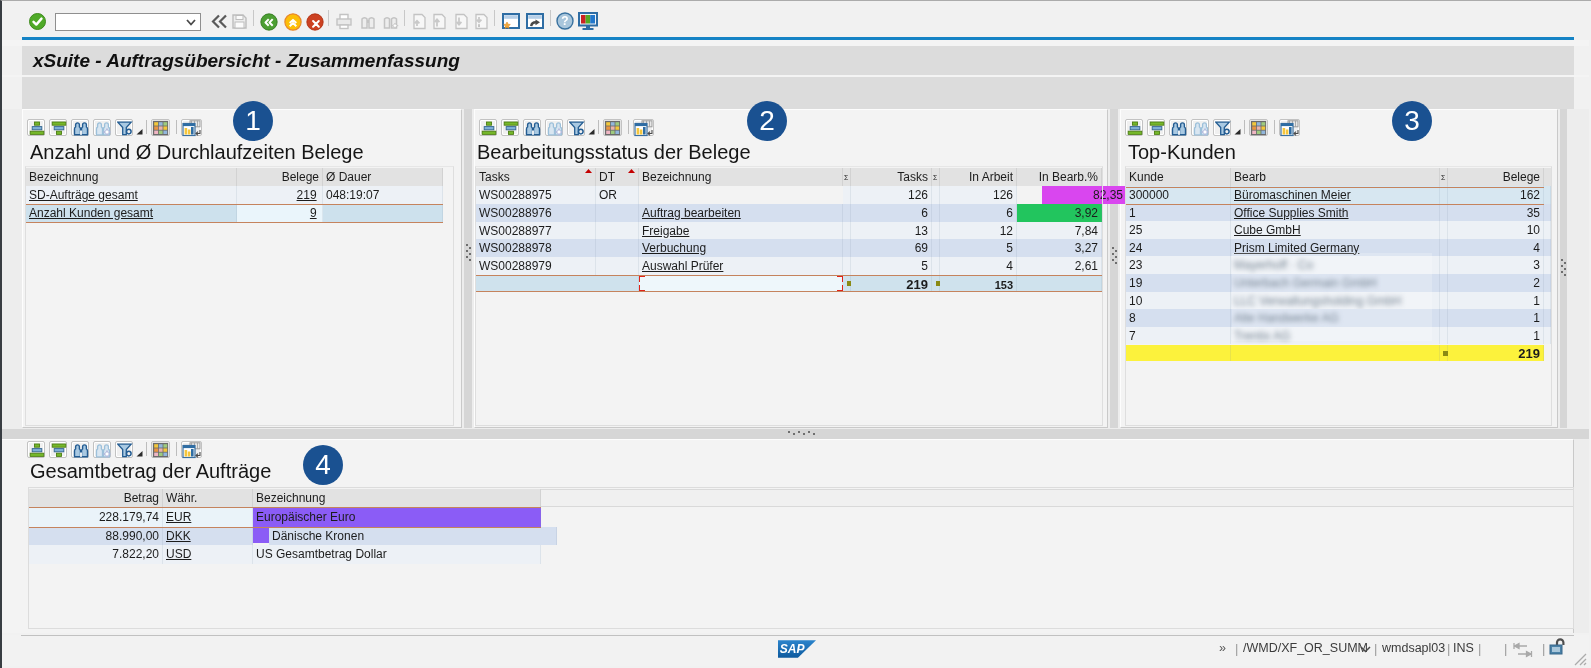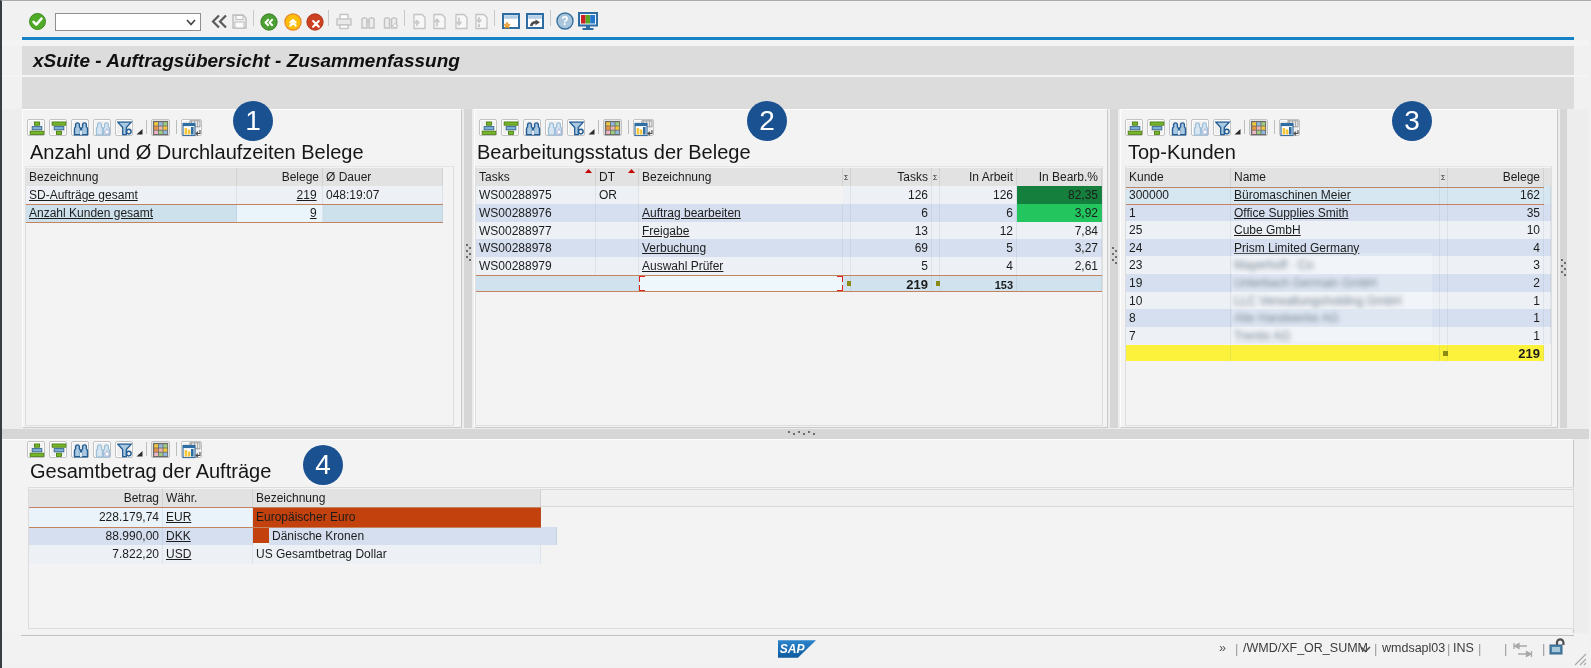--- a/index.html
+++ b/index.html
@@ -466,21 +466,21 @@
   </div>
 <div class="th" style="left:940px;top:168px;width:77px;height:18px;text-align:right;">In Arbeit</div>
 <div class="th" style="left:1017px;top:168px;width:85px;height:18px;text-align:right;">In Bearb.%</div>
 <div class="td " style="left:476px;top:186px;width:120px;height:17.8px;background:#edf1f6;">WS00288975</div>
 <div class="td " style="left:596px;top:186px;width:43px;height:17.8px;background:#edf1f6;">OR</div>
 <div class="td " style="left:639px;top:186px;width:204px;height:17.8px;background:#edf1f6;margin-top:40px;"><span class="u">Sachliche Prüfung</span></div>
 <div class="td " style="left:843px;top:186px;width:8px;height:17.8px;background:#edf1f6;"></div>
 <div class="td r" style="left:851px;top:186px;width:81px;height:17.8px;background:#edf1f6;">126</div>
 <div class="td " style="left:932px;top:186px;width:8px;height:17.8px;background:#edf1f6;"></div>
 <div class="td r" style="left:940px;top:186px;width:77px;height:17.8px;background:#edf1f6;">126</div>
-<div class="td r" style="left:1017px;top:186px;width:85px;height:17.8px;background:#15803d;">82,35</div>
+<div class="td r" style="left:1042px;top:186px;width:85px;height:17.8px;background:#d946ef;">82,35</div>
 <div class="td " style="left:476px;top:203.8px;width:120px;height:17.8px;background:#d5dfef;">WS00288976</div>
 <div class="td " style="left:596px;top:203.8px;width:43px;height:17.8px;background:#d5dfef;"></div>
 <div class="td " style="left:639px;top:203.8px;width:204px;height:17.8px;background:#d5dfef;"><span class="u">Auftrag bearbeiten</span></div>
 <div class="td " style="left:843px;top:203.8px;width:8px;height:17.8px;background:#d5dfef;"></div>
 <div class="td r" style="left:851px;top:203.8px;width:81px;height:17.8px;background:#d5dfef;">6</div>
 <div class="td " style="left:932px;top:203.8px;width:8px;height:17.8px;background:#d5dfef;"></div>
 <div class="td r" style="left:940px;top:203.8px;width:77px;height:17.8px;background:#d5dfef;">6</div>
 <div class="td r" style="left:1017px;top:203.8px;width:85px;height:17.8px;background:#22c55e;">3,92</div>
 <div class="td " style="left:476px;top:221.60000000000002px;width:120px;height:17.8px;background:#edf1f6;">WS00288977</div>
 <div class="td " style="left:596px;top:221.60000000000002px;width:43px;height:17.8px;background:#edf1f6;"></div>
@@ -515,21 +515,21 @@
 <div class="abs" style="left:837px;top:285.00000000000006px;width:6px;height:6px;border-right:1.5px solid #e02318;border-bottom:1.5px solid #e02318;box-sizing:border-box;z-index:6;"></div>
 <div class="td " style="left:843px;top:276.00000000000006px;width:8px;height:15px;background:#cfe2ed;"></div>
 <div class="olv" style="left:847px;top:281.00000000000006px;"></div>
 <div class="td r b" style="left:851px;top:276.00000000000006px;width:81px;height:15px;background:#cfe2ed;font-size:13px;">219</div>
 <div class="td " style="left:932px;top:276.00000000000006px;width:8px;height:15px;background:#cfe2ed;"></div>
 <div class="olv" style="left:936px;top:281.00000000000006px;"></div>
 <div class="td r b" style="left:940px;top:276.00000000000006px;width:77px;height:15px;background:#cfe2ed;font-size:11px;">153</div>
 <div class="td " style="left:1017px;top:276.00000000000006px;width:85px;height:15px;background:#cfe2ed;"></div>
 <div class="orangeline" style="left:476px;top:291.00000000000006px;width:626px;"></div>
 <div class="th" style="left:1126px;top:168px;width:105px;height:18px;">Kunde</div>
-<div class="th" style="left:1231px;top:168px;width:209px;height:18px;">Name</div>
+<div class="th" style="left:1231px;top:168px;width:209px;height:18px;">Bearb</div>
 <div class="th" style="left:1440px;top:168px;width:8px;height:18px;">
     <span style="font-size:7px;position:absolute;left:1px;top:1px;">Σ</span>
   </div>
 <div class="th" style="left:1448px;top:168px;width:96px;height:18px;text-align:right;">Belege</div>
 <div class="abs" style="left:1544px;top:168px;width:8px;height:18px;background:#e2e2e2;"></div>
 <div class="td " style="left:1126px;top:186px;width:105px;height:17.6px;background:#d7e7f1;">300000</div>
 <div class="td " style="left:1231px;top:186px;width:209px;height:17.6px;background:#d7e7f1;"><span class="u">Büromaschinen Meier</span></div>
 <div class="td " style="left:1440px;top:186px;width:8px;height:17.6px;background:#d7e7f1;"></div>
 <div class="td r" style="left:1448px;top:186px;width:96px;height:17.6px;background:#d7e7f1;">162</div>
 <div class="td " style="left:1544px;top:186px;width:7px;height:17.6px;background:#d7e7f1;"></div>
@@ -580,21 +580,21 @@
 <div class="td " style="left:1440px;top:345.4000000000001px;width:8px;height:16px;background:#fcf23c;"></div>
 <div class="olv" style="left:1443px;top:351.4000000000001px;"></div>
 <div class="td r b" style="left:1448px;top:345.4000000000001px;width:96px;height:16px;background:#fcf23c;font-size:13px;">219</div>
 <div class="th" style="left:29px;top:489px;width:134px;height:18px;text-align:right;">Betrag</div>
 <div class="th" style="left:163px;top:489px;width:90px;height:18px;">Währ.</div>
 <div class="th" style="left:253px;top:489px;width:288px;height:18px;">Bezeichnung</div>
 <div class="abs" style="left:541px;top:489px;width:1032px;height:18px;background:#f0f0f0;border-top:1px solid #d9d9d9;border-bottom:1px solid #d9d9d9;box-sizing:border-box;"></div>
 <div class="orangeline" style="left:29px;top:507px;width:512px;"></div>
 <div class="td r" style="left:29px;top:508px;width:134px;height:18.5px;background:#eaf3f9;">228.179,74</div>
 <div class="td " style="left:163px;top:508px;width:90px;height:18.5px;background:#eaf3f9;"><span class="u">EUR</span></div>
-<div class="td " style="left:253px;top:508px;width:288px;height:35px;background:#c2410c;">Europäischer Euro</div>
+<div class="td " style="left:253px;top:508px;width:288px;height:35px;background:#8b5cf6;">Europäischer Euro</div>
 <div class="td r" style="left:29px;top:526.5px;width:134px;height:18.5px;background:#d5dfef;">88.990,00</div>
 <div class="td " style="left:163px;top:526.5px;width:90px;height:18.5px;background:#d5dfef;"><span class="u">DKK</span></div>
 <div class="td " style="left:269px;top:526.5px;width:288px;height:18.5px;background:#d5dfef;">Dänische Kronen</div>
 <div class="td r" style="left:29px;top:545.0px;width:134px;height:18.5px;background:#edf1f6;">7.822,20</div>
 <div class="td " style="left:163px;top:545.0px;width:90px;height:18.5px;background:#edf1f6;"><span class="u">USD</span></div>
 <div class="td " style="left:253px;top:545.0px;width:288px;height:18.5px;background:#edf1f6;">US Gesamtbetrag Dollar</div>
 <div class="orangeline" style="left:29px;top:526.5px;width:512px;"></div>
 <div class="abs" style="left:1232px;top:253px;width:200px;height:88px;background:rgba(255,255,255,0.22);z-index:3;"></div>
 <div class="abs" style="left:25px;top:166px;width:429px;height:260px;border:1px solid #dedede;border-top-color:#e6e6e6;box-sizing:border-box;"></div>
 <div class="abs" style="left:475px;top:166px;width:628px;height:260px;border:1px solid #dedede;border-top-color:#e6e6e6;box-sizing:border-box;"></div>

